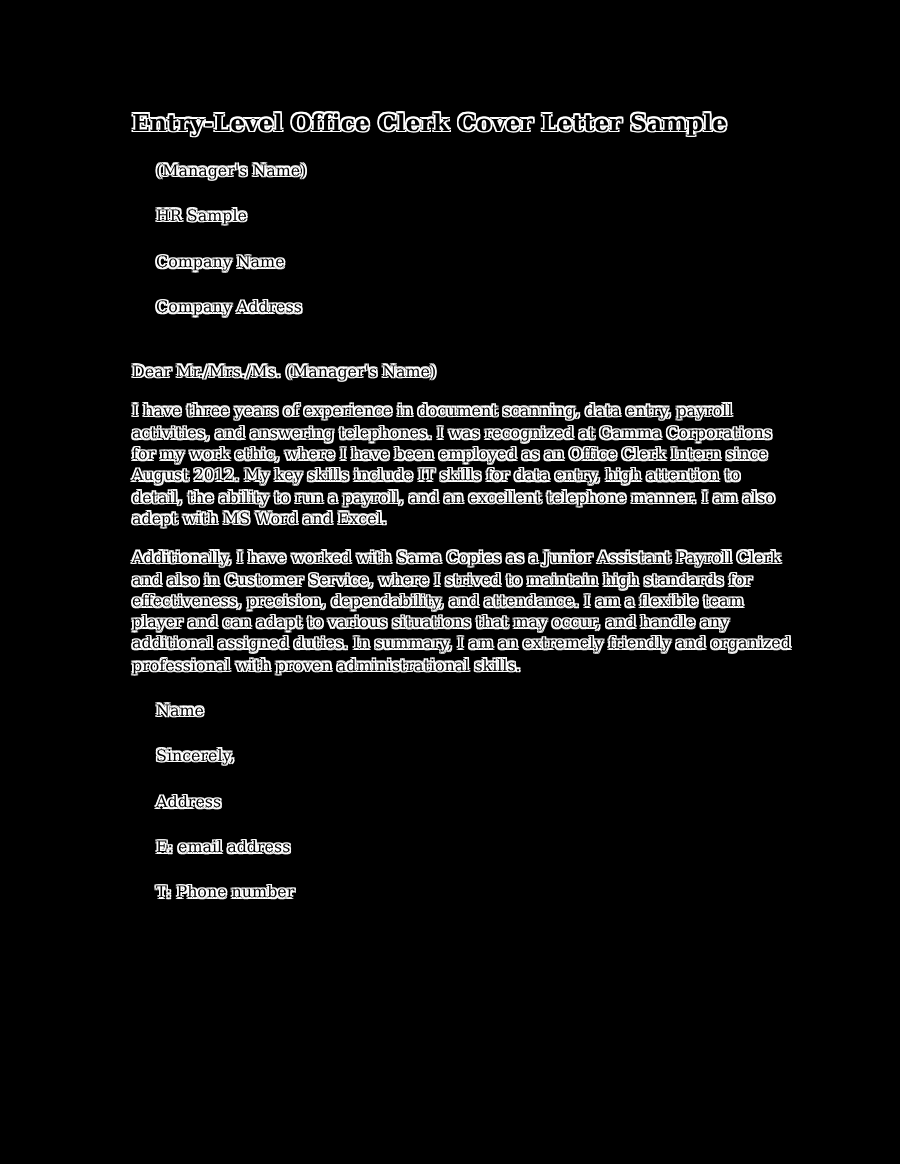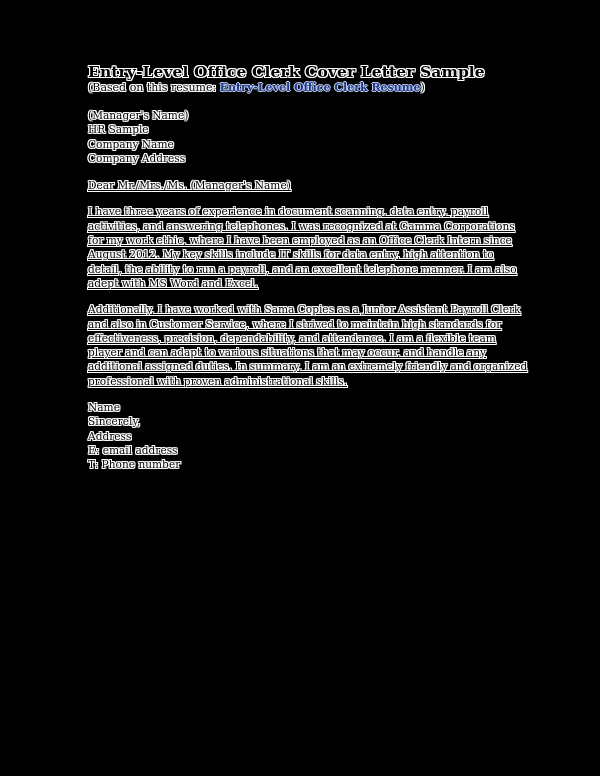--- a/index.html
+++ b/index.html
@@ -2,52 +2,51 @@
 <html><head>
 <meta charset="utf-8">
 <style>
   html, body { margin: 0; padding: 0; }
   body {
     width: 600px; height: 776px; background: #000000; overflow: hidden;
     position: relative;
     font-family: "DejaVu Serif", "Liberation Serif", serif;
   }
   .page {
-    position: absolute; left: 88px; top: 62px; width: 440px;
+    position: absolute; left: 88px; top: 72px; width: 440px;
   }
   .t {
     color: #000;
     text-shadow:
       -1px 0 0 #fff, 1px 0 0 #fff, 0 -1px 0 #fff, 0 1px 0 #fff,
       -1px -1px 0 #fff, 1px 1px 0 #fff, -1px 1px 0 #fff, 1px -1px 0 #fff;
   }
   .title {
     font-size: 15.5px; font-weight: bold; line-height: 19px; margin: 0;
     letter-spacing: 0.1px;
   }
   .subtitle {
     font-size: 11px; line-height: 14px; margin: 0 0 13px 0;
   }
   .subtitle .link {
     color: #1f3a8a; font-weight: bold;
     text-shadow:
       -1px 0 0 #c8d4f0, 1px 0 0 #c8d4f0, 0 -1px 0 #c8d4f0, 0 1px 0 #c8d4f0;
   }
   .block p, .line {
-    font-size: 10.6px; line-height: 14.3px; margin: 0;
+    font-size: 10.6px; line-height: 14.3px; margin: 16px;
   }
   .gap { height: 13px; }
-  .para { margin: 0 0 12px 0 !important; text-decoration: underline; }
+  .para { margin: 0 0 12px 0 !important; }
 </style>
 </head>
 <body>
 
 <div class="page">
   <h1 class="title t">Entry-Level Office Clerk Cover Letter Sample</h1>
-  <p class="subtitle t"><span>(Based on this resume: </span><span class="link">Entry-Level Office Clerk Resume</span><span>)</span></p>
 
   <div class="block">
     <div class="line t">(Manager's Name)</div>
     <div class="line t">HR Sample</div>
     <div class="line t">Company Name</div>
     <div class="line t">Company Address</div>
   </div>
   <div class="gap"></div>
   <div class="block">
     <p class="t para">Dear Mr./Mrs./Ms. (Manager's Name)</p>

